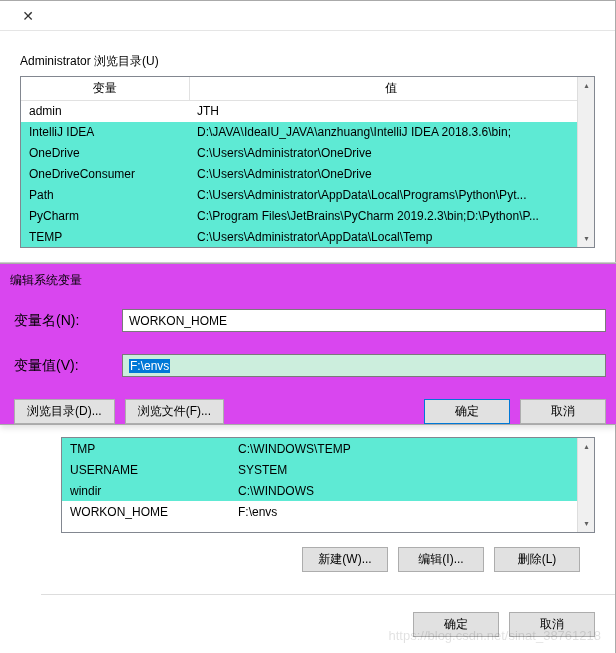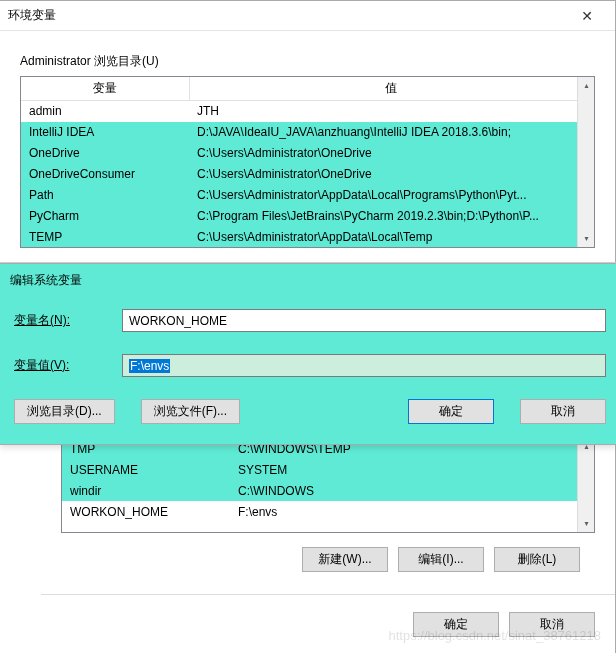--- a/index.html
+++ b/index.html
@@ -88,50 +88,50 @@
       display: flex; align-items: center; justify-content: center;
       font-size: 8px; color: #606060;
       cursor: pointer;
     }
     .scrollbar-v .arrow.down { position: absolute; bottom: 0; }
     .edit-dialog {
       position: absolute;
       left: 0;
       top: 262px;
       width: 616px;
-      background: #5eead4;
+      background: #d946ef;
       border: 1px solid #aaa;
       border-left: none;
       border-right: none;
-      padding-bottom: 20px;
+      padding-bottom: 0;
       z-index: 5;
       box-shadow: 0 -1px 0 #ccc, 0 3px 6px rgba(0,0,0,0.12);
     }
     .edit-title {
       padding: 8px 10px 14px 10px;
       font-size: 12px;
     }
     .field-row {
       display: flex;
       align-items: center;
       padding: 6px 10px 6px 14px;
       gap: 8px;
     }
-    .field-row label { width: 100px; font-size: 12px; text-decoration: underline; }
+    .field-row label { width: 100px; font-size: 14px; }
     .field-row input {
       flex: 1;
       height: 23px;
       border: 1px solid #7a7a7a;
       padding: 0 6px;
       font-size: 12px;
       font-family: inherit;
     }
     .btn-row {
       display: flex;
-      gap: 26px;
+      gap: 10px;
       padding: 16px 10px 0 14px;
     }
     .btn-row .spacer { flex: 1; }
     button.win {
       min-width: 86px;
       height: 25px;
       background: #e1e1e1;
       border: 1px solid #adadad;
       font-size: 12px;
       font-family: inherit;
@@ -174,21 +174,20 @@
       background: #0078d7;
       color: #fff;
       padding: 0 1px;
     }
   </style>
 </head>
 <body>
 
 <div class="dialog main">
   <div class="titlebar">
-    <span class="title">环境变量</span>
     <div class="close-btn">✕</div>
   </div>
 
   <div class="section-label">Administrator 浏览目录(U)</div>
 
   <div class="table-container">
     <table class="table">
       <colgroup>
           <col class="col-var">
           <col class="col-val">

